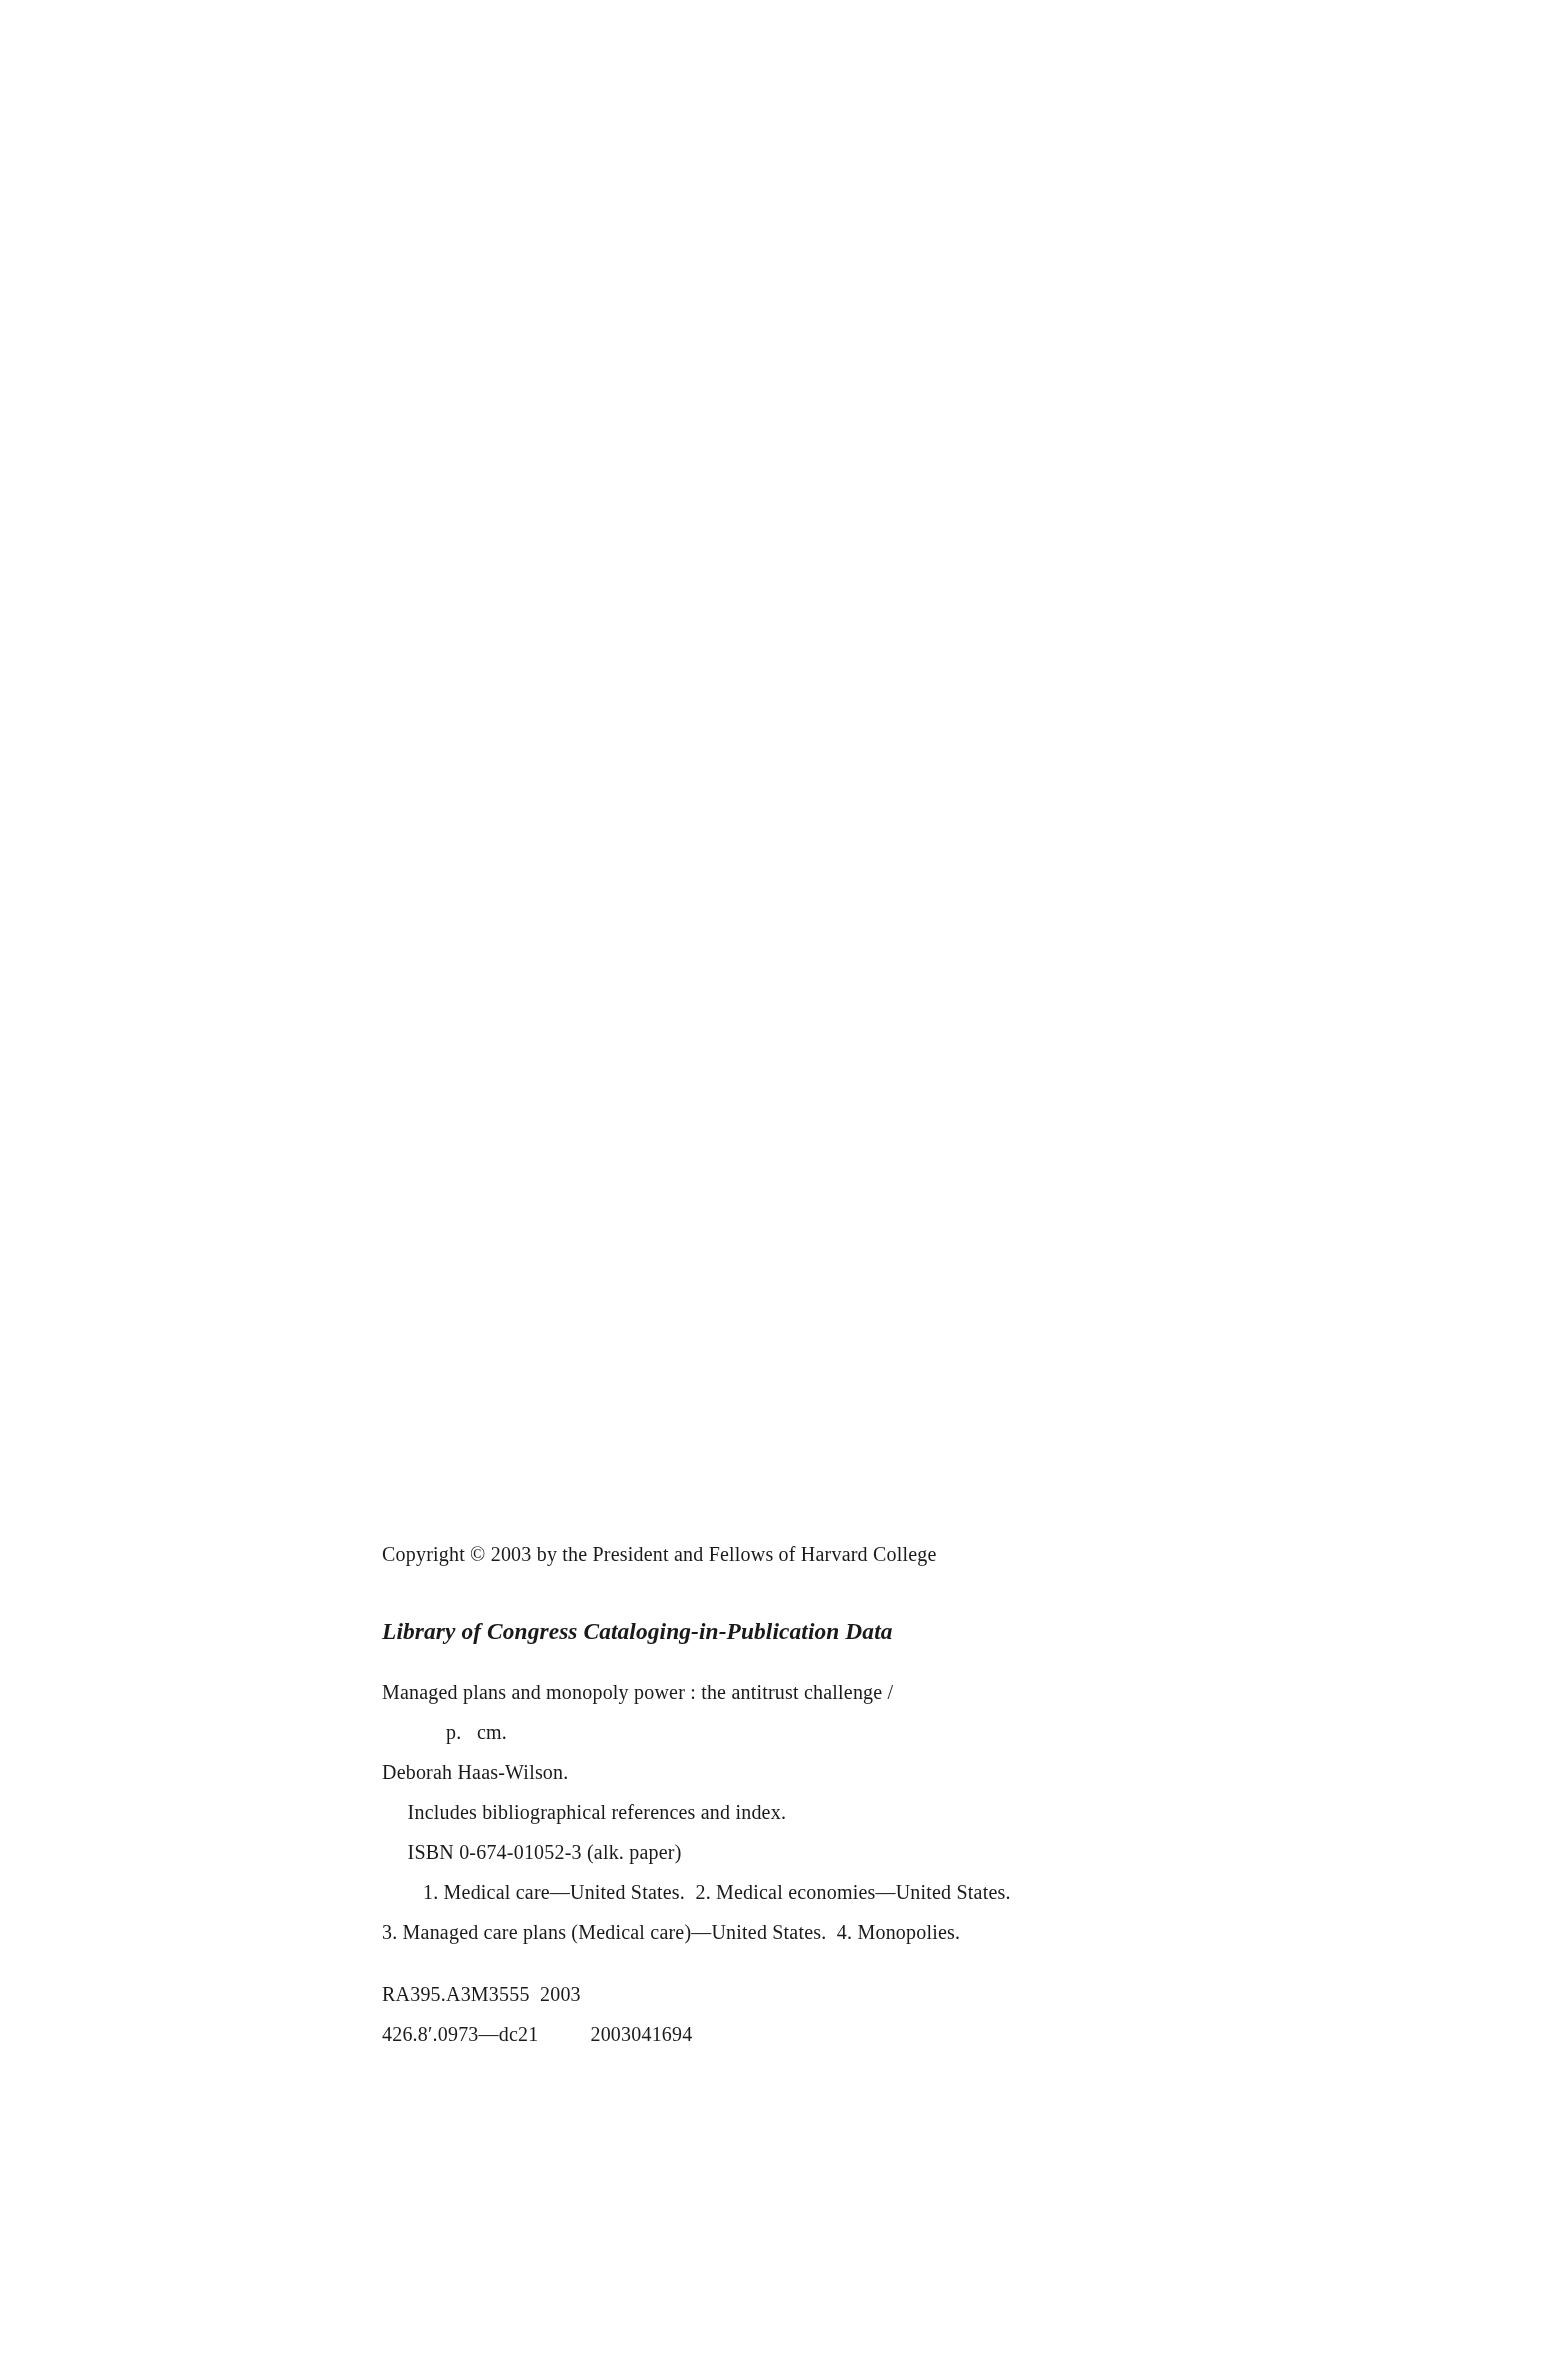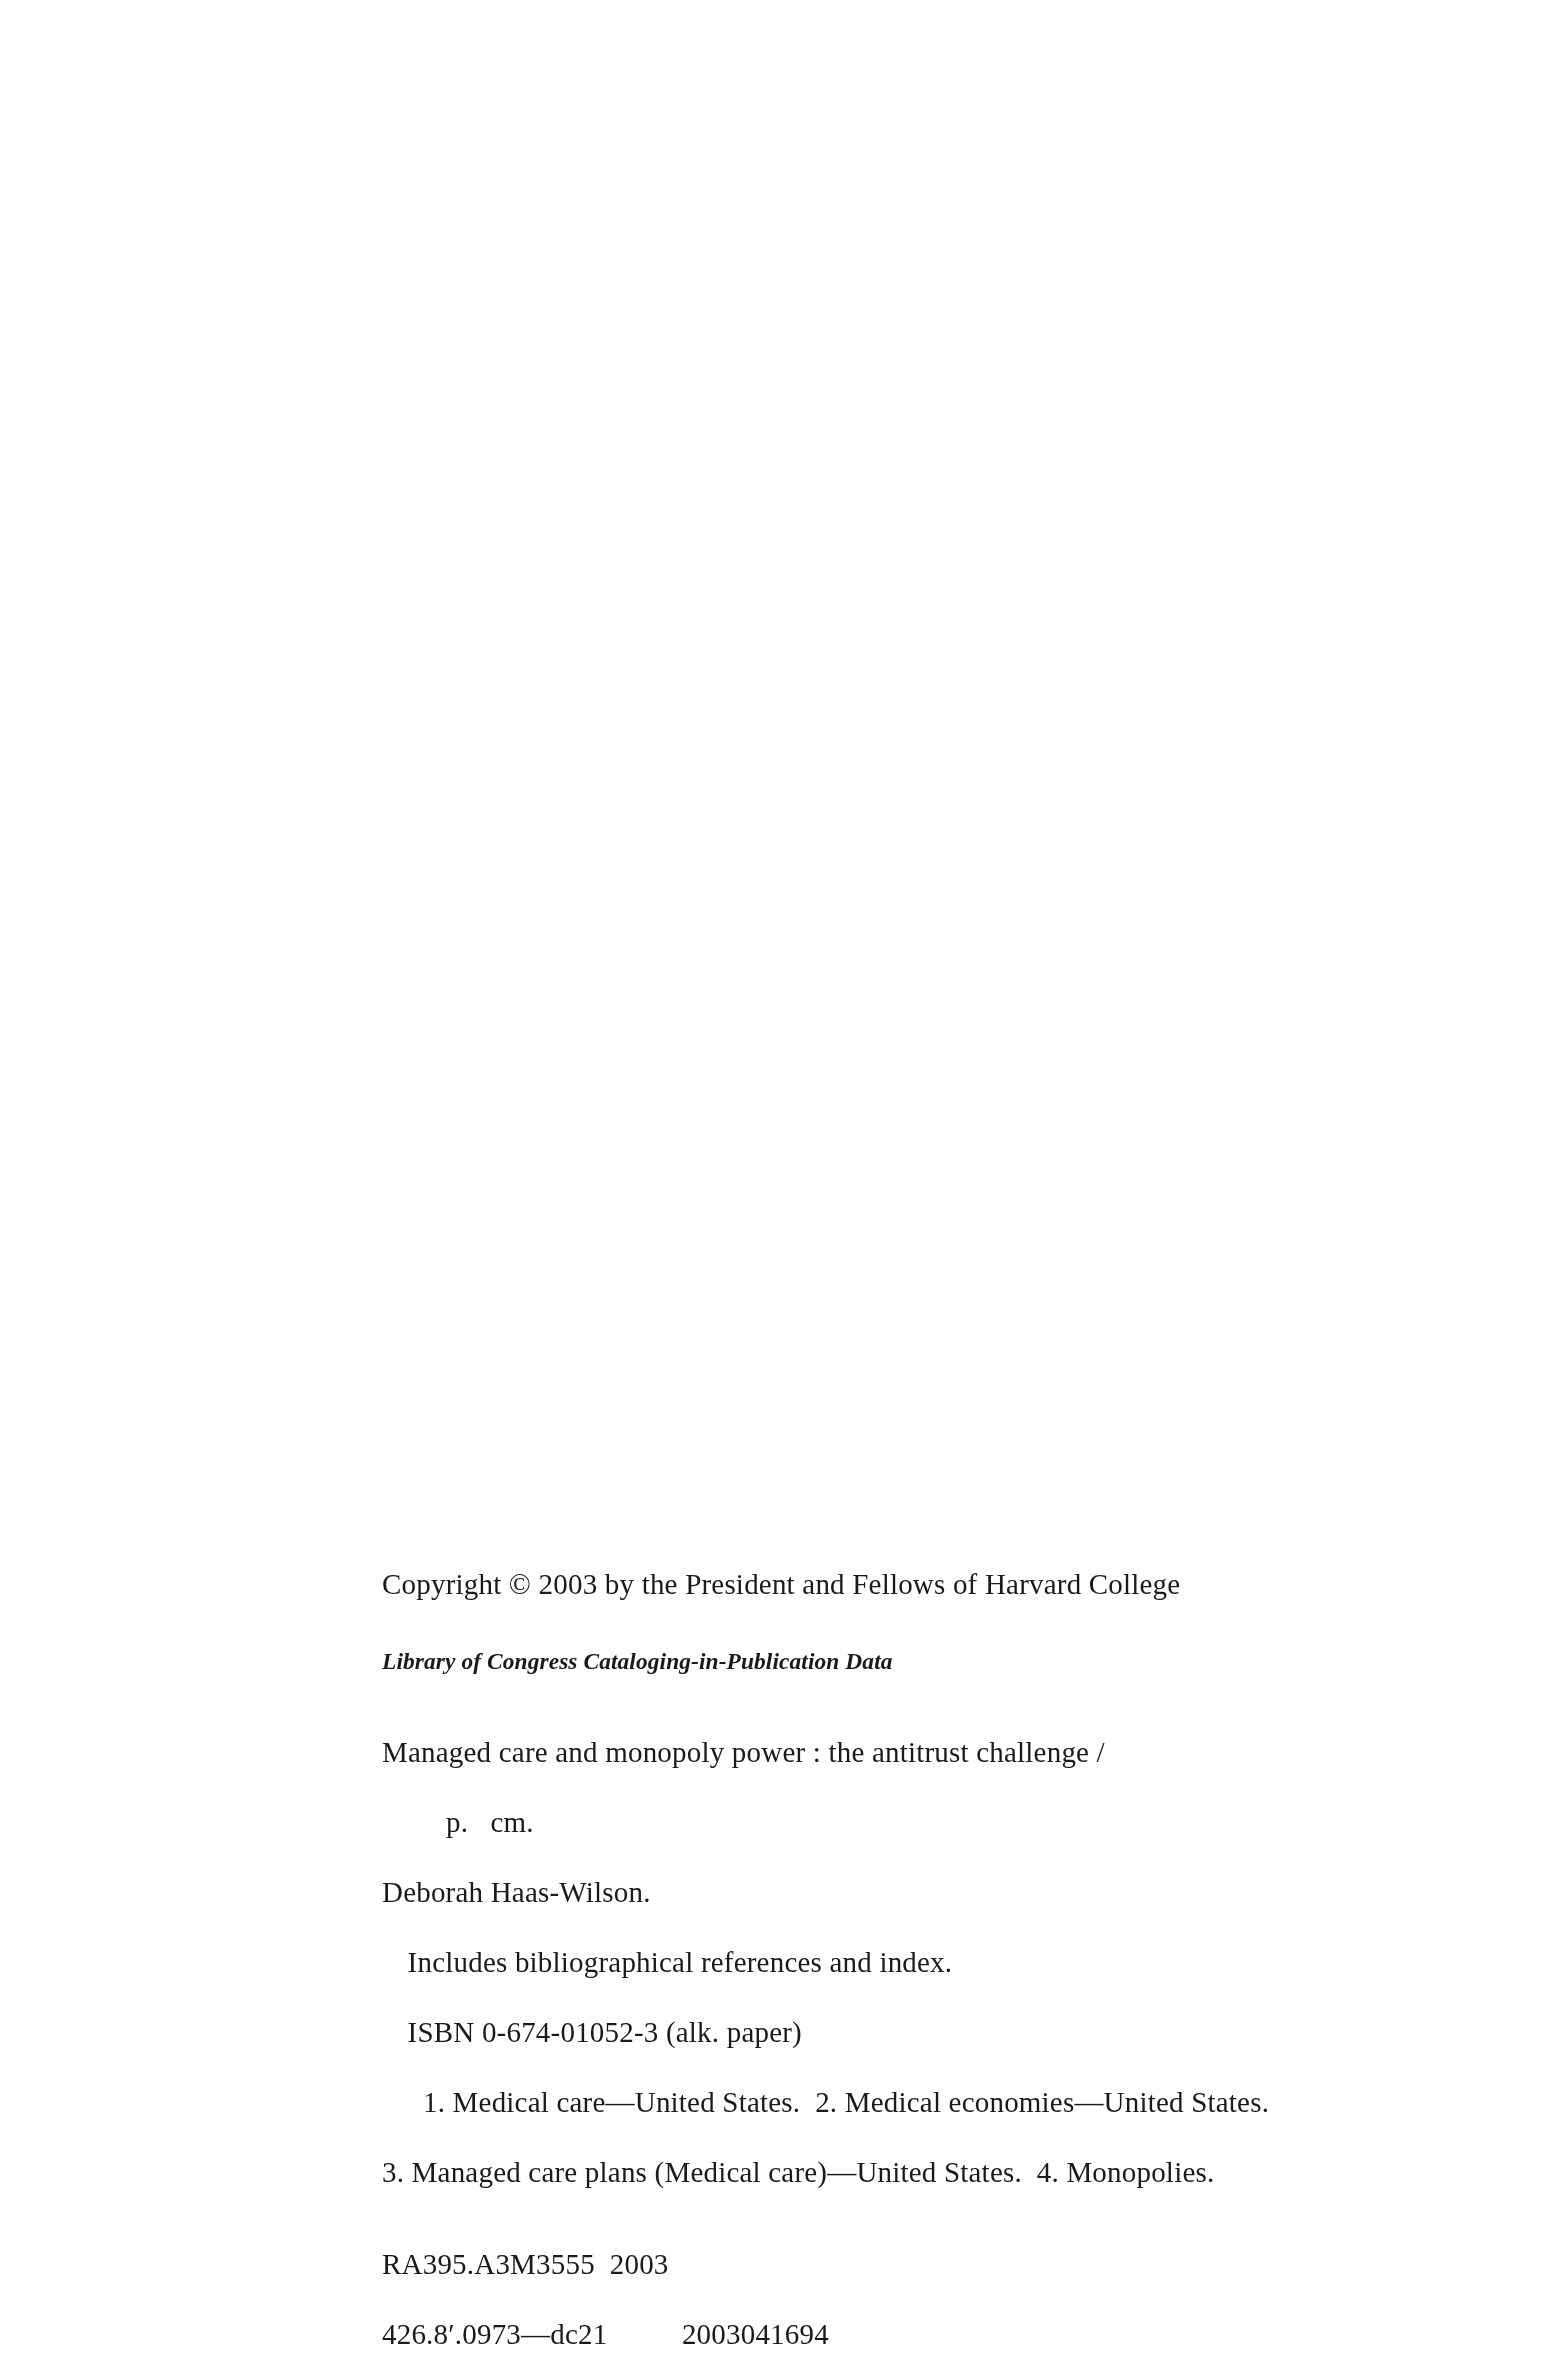--- a/index.html
+++ b/index.html
@@ -20,25 +20,24 @@
     inset: 0;
     background: #ffffff;
   }
   .copyright-block {
     position: absolute;
     left: 382px;
     top: 1534px;
     width: 955px;
   }
   .line {
-    font-size: 29px;
+    font-size: 20px;
     line-height: 40px;
     letter-spacing: 0.2px;
     white-space: pre;
-    margin-top: 30px;
   }
   .spacer {
     height: 38px;
   }
   .loc-heading {
     font-style: italic;
     font-size: 23.4px;
     line-height: 39px;
     letter-spacing: 0.1px;
     white-space: pre;
@@ -60,21 +59,21 @@
   <div class="copyright-block">
 
     <div class="line">Copyright © 2003 by the President and Fellows of Harvard College</div>
 
     <div class="spacer"></div>
 
     <div class="loc-heading">Library of Congress Cataloging-in-Publication Data</div>
 
     <div class="small-gap"></div>
 
-    <div class="line indent-1">Managed care and monopoly power : the antitrust challenge /</div>
+    <div class="line indent-1">Managed plans and monopoly power : the antitrust challenge /</div>
     <div class="line indent-2">p.   cm.</div>
     <div class="line indent-1">Deborah Haas-Wilson.</div>
     <div class="line indent-3">Includes bibliographical references and index.</div>
     <div class="line indent-3">ISBN 0-674-01052-3 (alk. paper)</div>
     <div class="line indent-4">1. Medical care—United States.  2. Medical economies—United States.</div>
     <div class="line indent-5">3. Managed care plans (Medical care)—United States.  4. Monopolies.</div>
 
     <div class="tail-gap"></div>
 
     <div class="line">RA395.A3M3555  2003</div>

